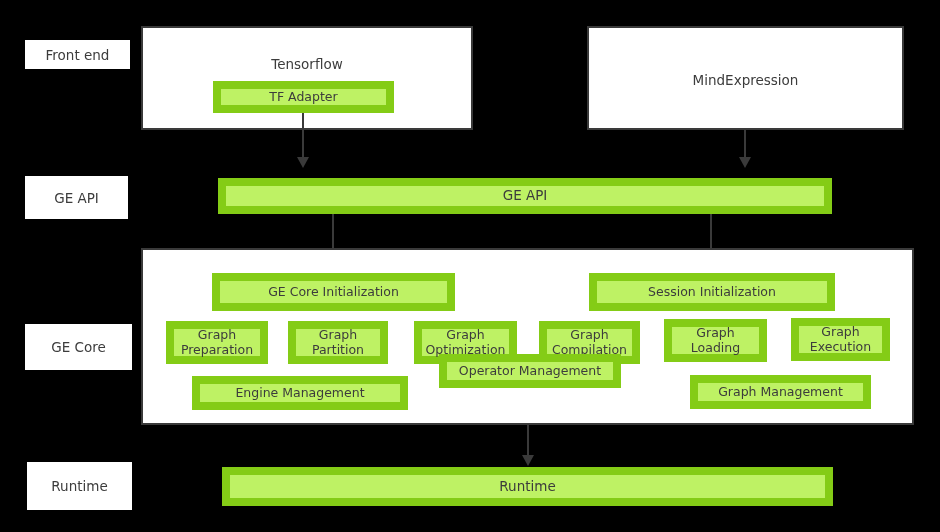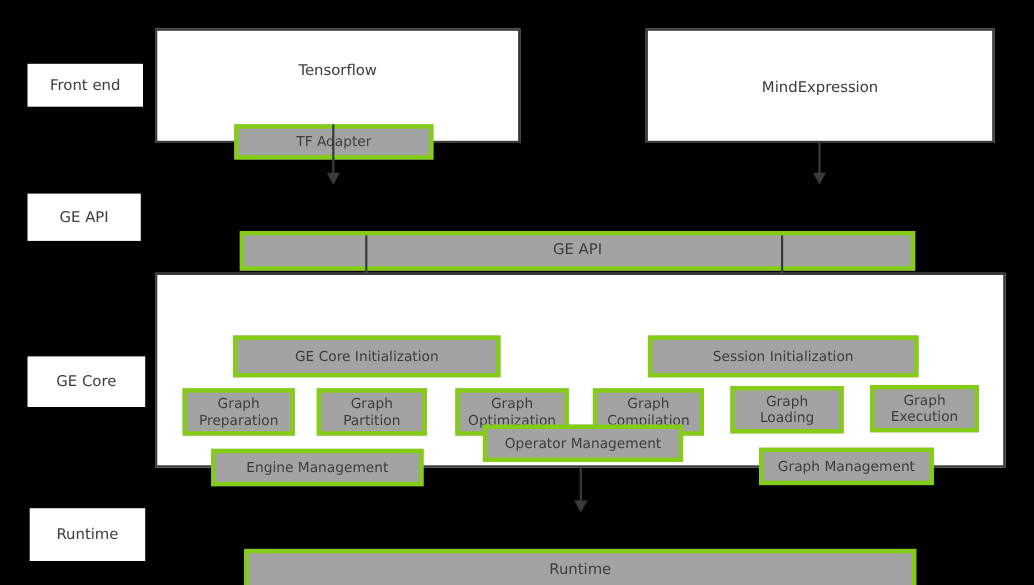--- a/index.html
+++ b/index.html
@@ -14,31 +14,30 @@
     overflow: hidden;
   }
   #canvas {
     position: relative;
     width: 940px;
     height: 532px;
     background: #000000;
   }
   .box {
     position: absolute;
-    background: #a3a3a3;
-    border: 4px solid #84cc16;
+    background: #bef264;
+    border: 8px solid #84cc16;
     box-sizing: border-box;
     display: flex;
     align-items: center;
     justify-content: center;
     text-align: center;
     color: #3c3c3c;
     line-height: 1.18;
     white-space: pre-line;
-    margin-top: 32px;
   }
   
   .layer-label {
     position: absolute;
     background: #ffffff;
     border: none;
     box-sizing: border-box;
     display: flex;
     align-items: center;
     justify-content: center;
@@ -86,21 +85,21 @@
     border-left: 6px solid transparent;
     border-right: 6px solid transparent;
     border-top: 11px solid #3a3a3a;
   }
 </style>
 </head>
 <body>
 
 <div id="canvas">
 
-  <div class="layer-label" style="left:25px; top:58px; width:105px; height:39px;">Front end</div>
+  <div class="layer-label" style="left:25px; top:40px; width:105px; height:29px;">Front end</div>
 
   <div class="layer-label" style="left:25px; top:176px; width:103px; height:43px;">GE API</div>
 
   <div class="layer-label" style="left:25px; top:324px; width:107px; height:46px;">GE Core</div>
 
   <div class="layer-label" style="left:27px; top:462px; width:105px; height:48px;">Runtime</div>
 
   <div class="panel" style="left:141px; top:26px; width:332px; height:104px;">
     <div class="panel-title" style="top:28px;">Tensorflow</div>
   </div>
@@ -141,24 +140,24 @@
 
   <div class="box smallbox" style="left:539px; top:321px; width:101px; height:43px;">Graph
 Compilation</div>
 
   <div class="box smallbox" style="left:664px; top:319px; width:103px; height:43px;">Graph
 Loading</div>
 
   <div class="box smallbox" style="left:791px; top:318px; width:99px; height:43px;">Graph
 Execution</div>
 
-  <div class="box mgmtbox" style="left:192px; top:376px; width:193px; height:34px;">Engine Management</div>
+  <div class="box mgmtbox" style="left:192px; top:376px; width:216px; height:34px;">Engine Management</div>
 
   <div class="box mgmtbox" style="left:439px; top:354px; width:182px; height:34px;">Operator Management</div>
 
-  <div class="box mgmtbox" style="left:690px; top:375px; width:159px; height:34px;">Graph Management</div>
+  <div class="box mgmtbox" style="left:690px; top:375px; width:181px; height:34px;">Graph Management</div>
 
   <div class="arrow-line" style="left:527px; top:425px; height:32px;"></div>
   <div class="arrow-head" style="left:522px; top:455px;"></div>
 
   <div class="box bar" style="left:222px; top:467px; width:611px; height:39px;">Runtime</div>
 
 </div>
 
 </body></html>

